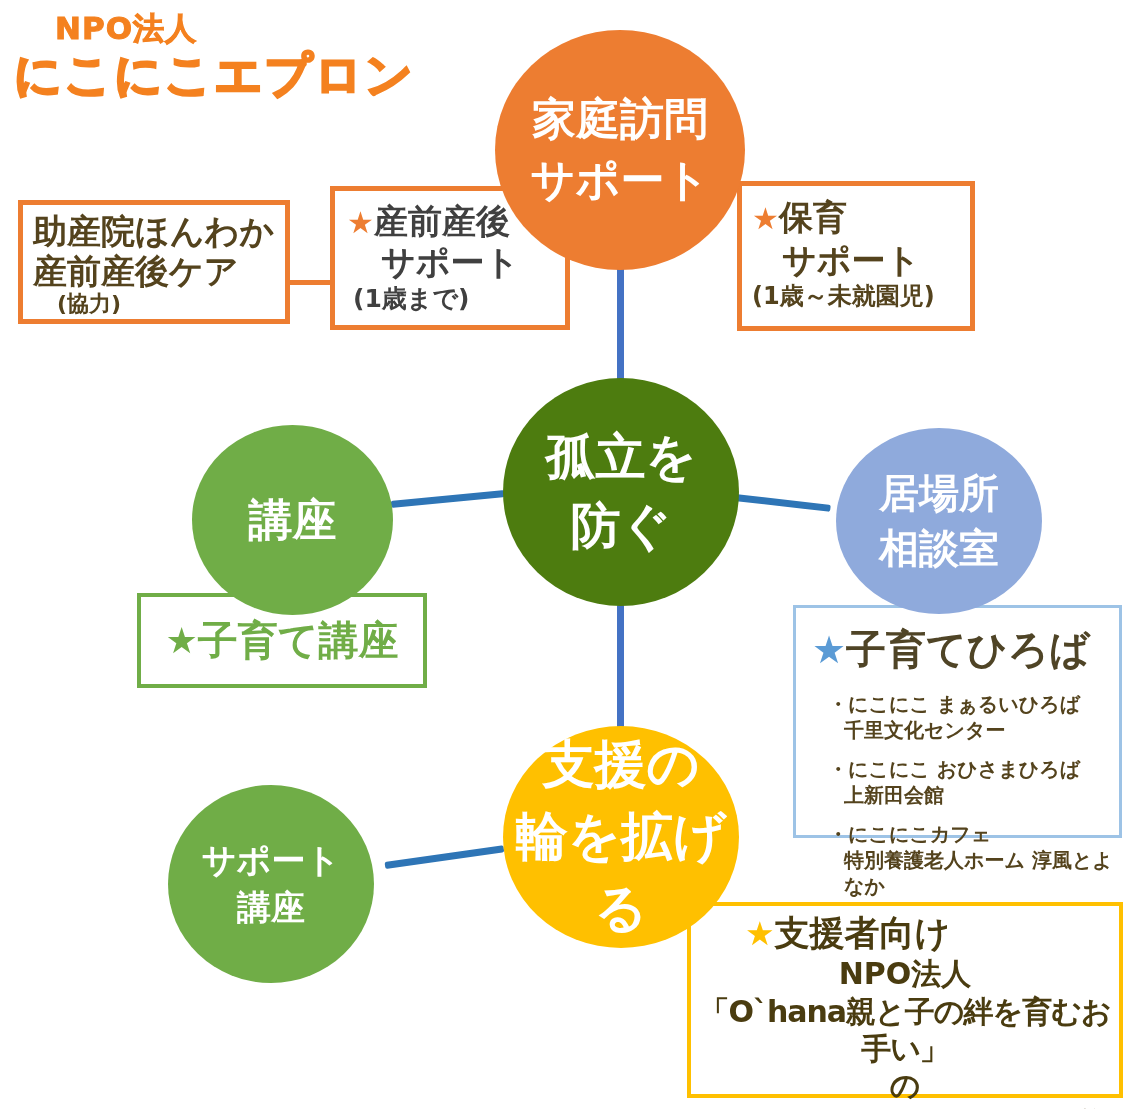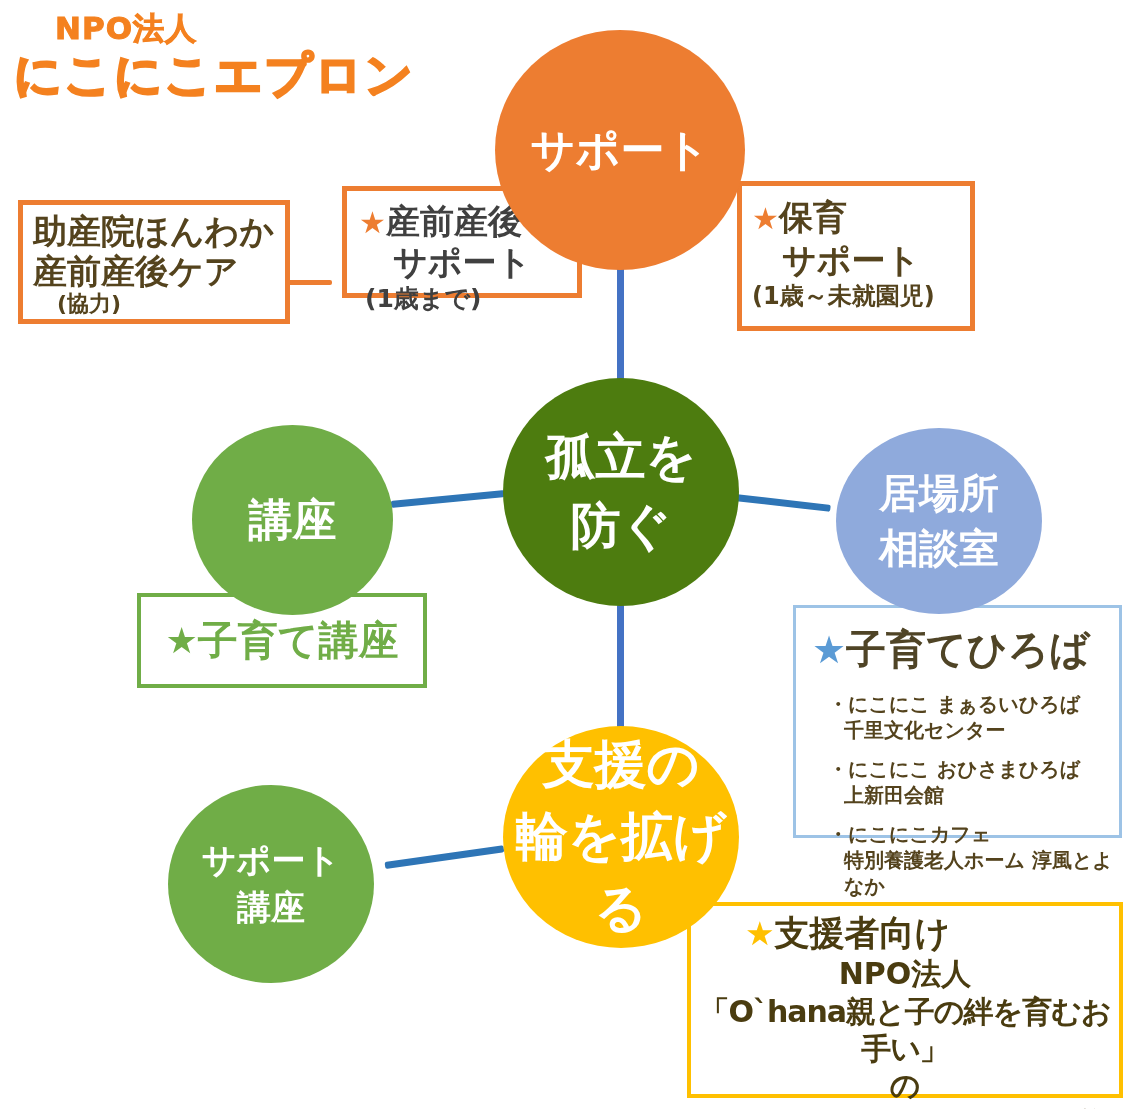--- a/index.html
+++ b/index.html
@@ -34,21 +34,21 @@
   .logo-name{
     position:absolute;left:14px;top:44px;font-size:47px;font-weight:900;
     color:#F4811F;-webkit-text-stroke:2.5px #F4811F;letter-spacing:2px;
   }
   
   .box-midwife{left:18px;top:200px;width:272px;height:124px;border:5px solid #ED7D31;
     padding:6px 0 0 10px;color:#54431D;font-weight:bold;line-height:1.18;}
   .box-midwife .big{font-size:34px;}
   .box-midwife .note{font-size:22px;padding-left:24px;}
   
-  .box-prenatal{left:342px;top:186px;width:240px;height:112px;border:5px solid #ED7D31;
+  .box-prenatal{left:330px;top:186px;width:240px;height:144px;border:5px solid #ED7D31;
     padding:10px 0 0 12px;color:#404040;font-weight:bold;line-height:1.22;}
   .box-prenatal .big{font-size:34px;}
   .box-prenatal .indent{padding-left:34px;}
   .box-prenatal .note{font-size:25px;padding-left:6px;}
   .box-prenatal .star{color:#ED7D31;font-size:30px;}
   
   .box-childcare{left:737px;top:181px;width:238px;height:150px;border:5px solid #ED7D31;
     padding:10px 0 0 10px;color:#54431D;font-weight:bold;line-height:1.25;}
   .box-childcare .big{font-size:34px;}
   .box-childcare .indent{padding-left:30px;}
@@ -82,20 +82,21 @@
 <div class="logo-name">にこにこエプロン</div>
 
 <div class="line v" style="left:617px;top:266px;height:116px;"></div>
 <div class="line v" style="left:617px;top:604px;height:124px;"></div>
 <div class="line h" style="left:391px;top:501px;width:114px;transform:rotate(-5.5deg);"></div>
 <div class="line h" style="left:735px;top:494px;width:96px;transform:rotate(6.5deg);"></div>
 <div class="line h" style="left:385px;top:862px;width:120px;transform:rotate(-8deg);"></div>
 <div class="line orange" style="left:288px;top:280px;width:44px;"></div>
 
 <div class="circle c-orange" style="left:495px;top:30px;width:250px;height:240px;font-size:44px;">
+  <div>家庭訪問</div>
   <div>サポート</div>
 </div>
 
 <div class="circle c-blue" style="left:503px;top:378px;width:236px;height:228px;font-size:50px;">
   <div>孤立を</div>
   <div>防ぐ</div>
 </div>
 
 <div class="circle c-green" style="left:192px;top:425px;width:201px;height:190px;font-size:44px;">
   <div>講座</div>

